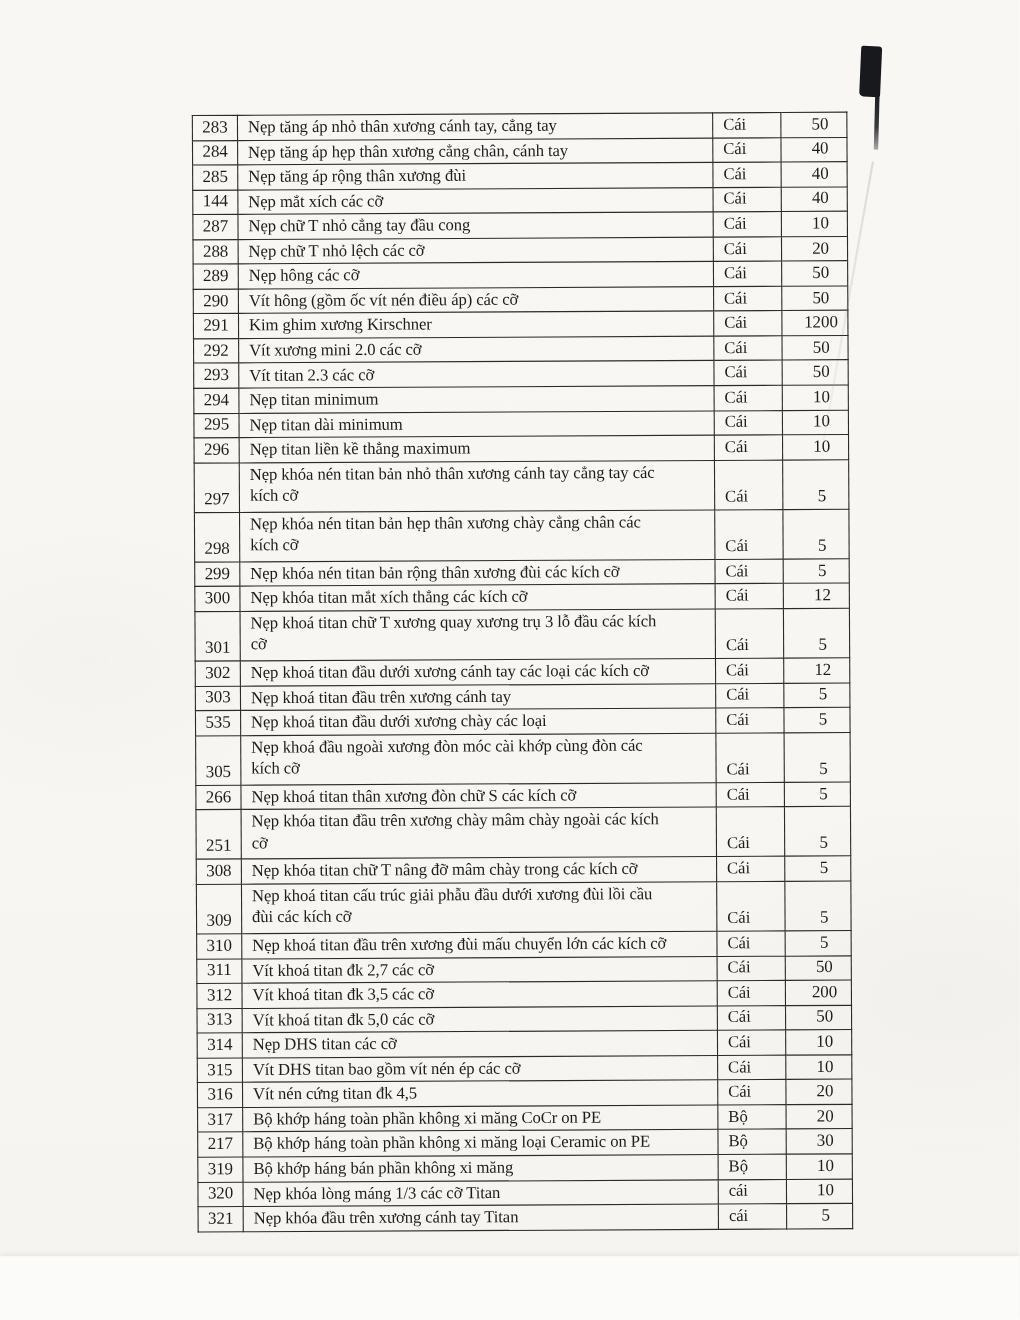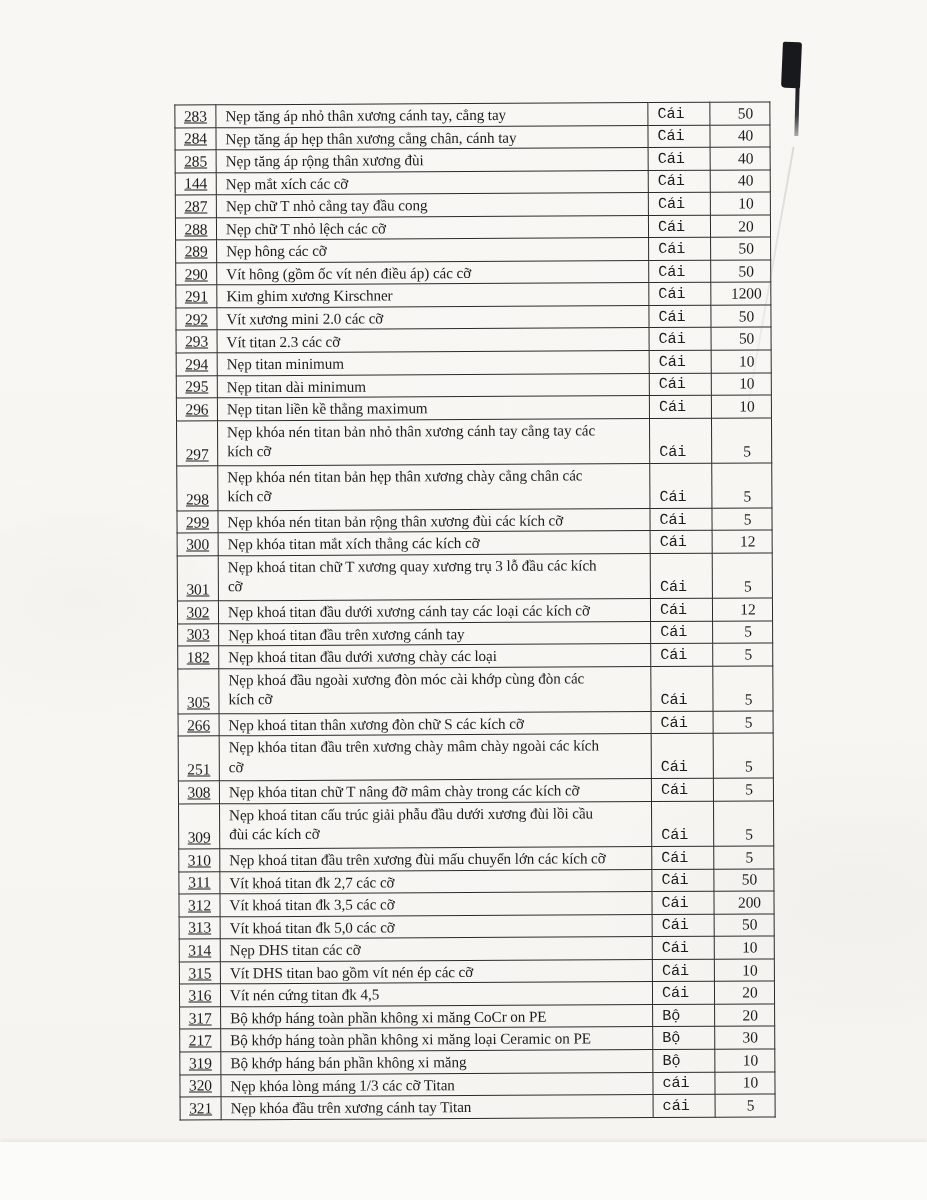--- a/index.html
+++ b/index.html
@@ -64,23 +64,23 @@
   .doc-table td {
     border: 1.5px solid #2b2b2b;
     font-size: 15.2px;
     color: #1d1d1d;
     letter-spacing: -0.1px;
     overflow: hidden;
   }
   tr.single { height: 22.55px; }
   tr.tall   { height: 45.1px;  }
 
-  td.no   { text-align: center; font-size: 15.5px; text-decoration: underline; }
+  td.no   { text-align: center; font-size: 15.5px; }
   td.desc { padding: 0 4px 0 9px; white-space: pre-line; line-height: 1.28; }
-  td.unit { padding-left: 9px; font-family: Liberation Mono, monospace; }
+  td.unit { padding-left: 9px; }
   td.qty  { text-align: center; font-size: 15.5px; padding-left: 12px; }
 
   tr.single td { vertical-align: middle; }
   tr.tall td.no,
   tr.tall td.unit,
   tr.tall td.qty { vertical-align: bottom; padding-bottom: 2px; }
   tr.tall td.desc { vertical-align: top; padding-top: 1px; }
 </style>
 </head>
 <body>
@@ -218,21 +218,21 @@
           <td class="unit">Cái</td>
           <td class="qty">12</td>
         </tr>
         <tr class="single">
           <td class="no">303</td>
           <td class="desc">Nẹp khoá titan đầu trên xương cánh tay</td>
           <td class="unit">Cái</td>
           <td class="qty">5</td>
         </tr>
         <tr class="single">
-          <td class="no">182</td>
+          <td class="no">535</td>
           <td class="desc">Nẹp khoá titan đầu dưới xương chày các loại</td>
           <td class="unit">Cái</td>
           <td class="qty">5</td>
         </tr>
         <tr class="tall">
           <td class="no">305</td>
           <td class="desc">Nẹp khoá đầu ngoài xương đòn móc cài khớp cùng đòn các
 kích cỡ</td>
           <td class="unit">Cái</td>
           <td class="qty">5</td>

